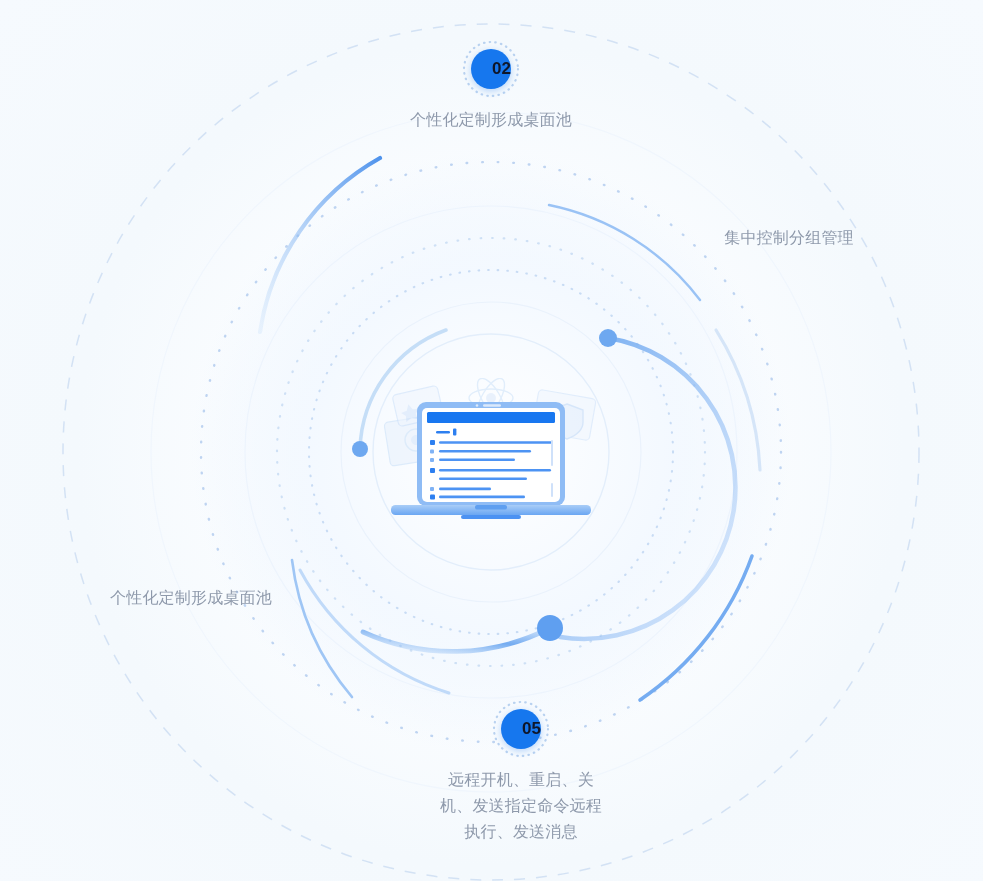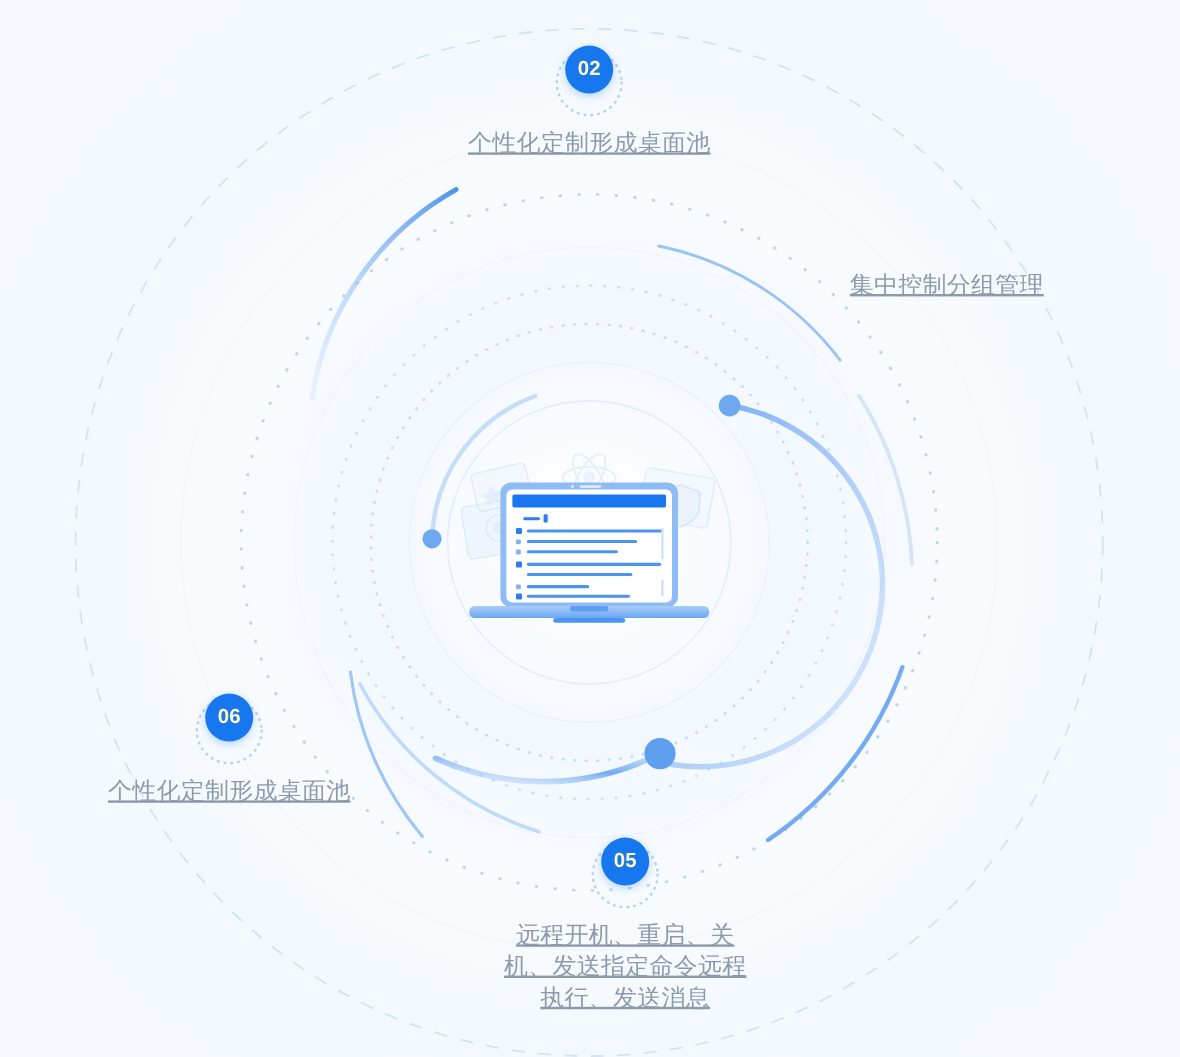--- a/index.html
+++ b/index.html
@@ -54,45 +54,44 @@
     margin: 0 auto;
   }
   .badge-dots {
     position: absolute;
     left: 0; top: 0;
     width: 62px; height: 62px;
   }
   .badge {
     position: absolute;
     left: 11px;
-    top: 0;
+    top: 11px;
     width: 40px;
     height: 40px;
     border-radius: 50%;
     background: #1677ee;
-    color: #fef9c3;
+    color: #0f172a;
     font-size: 17px;
     font-weight: bold;
     line-height: 40px;
-    text-align: center;
+    text-align: right;
     letter-spacing: 0px;
     box-shadow: 0 2px 7px rgba(22,119,238,0.30);
   }
   .badge .num {
     display: inline-block;
     transform: translateY(-0.5px);
   }
   .node-label {
     margin-top: 7px;
-    font-size: 20px;
+    font-size: 16px;
     line-height: 26px;
     color: #8e99ab;
     white-space: pre-line;
     letter-spacing: 0.2px;
-    text-decoration: underline;
   }
 </style>
 </head>
 <body>
 
 <div id="stage">
 
   <svg id="rings-svg" viewBox="0 0 983 881">
     <defs>
       <linearGradient id="gradArcA" x1="0" y1="0" x2="1" y2="1">
@@ -240,22 +239,16 @@
         <circle cx="31" cy="31" r="27" fill="none" stroke="#b9d2f0" stroke-width="2.2" stroke-linecap="round" stroke-dasharray="0.5 5.2"></circle>
       </svg>
       <div class="badge"><span class="num">05</span></div>
     </div>
     <div class="node-label">远程开机、重启、关
 机、发送指定命令远程
 执行、发送消息</div>
   </div>
 
   <div class="node" id="n5" style="left:191px; top:578px;">
-    <div class="badge-wrap">
-      <svg class="badge-dots" viewBox="0 0 62 62">
-        <circle cx="31" cy="31" r="27" fill="none" stroke="#b9d2f0" stroke-width="2.2" stroke-linecap="round" stroke-dasharray="0.5 5.2"></circle>
-      </svg>
-      <div class="badge"><span class="num">06</span></div>
-    </div>
     <div class="node-label">个性化定制形成桌面池</div>
   </div>
 
 </div>
 
 </body></html>

